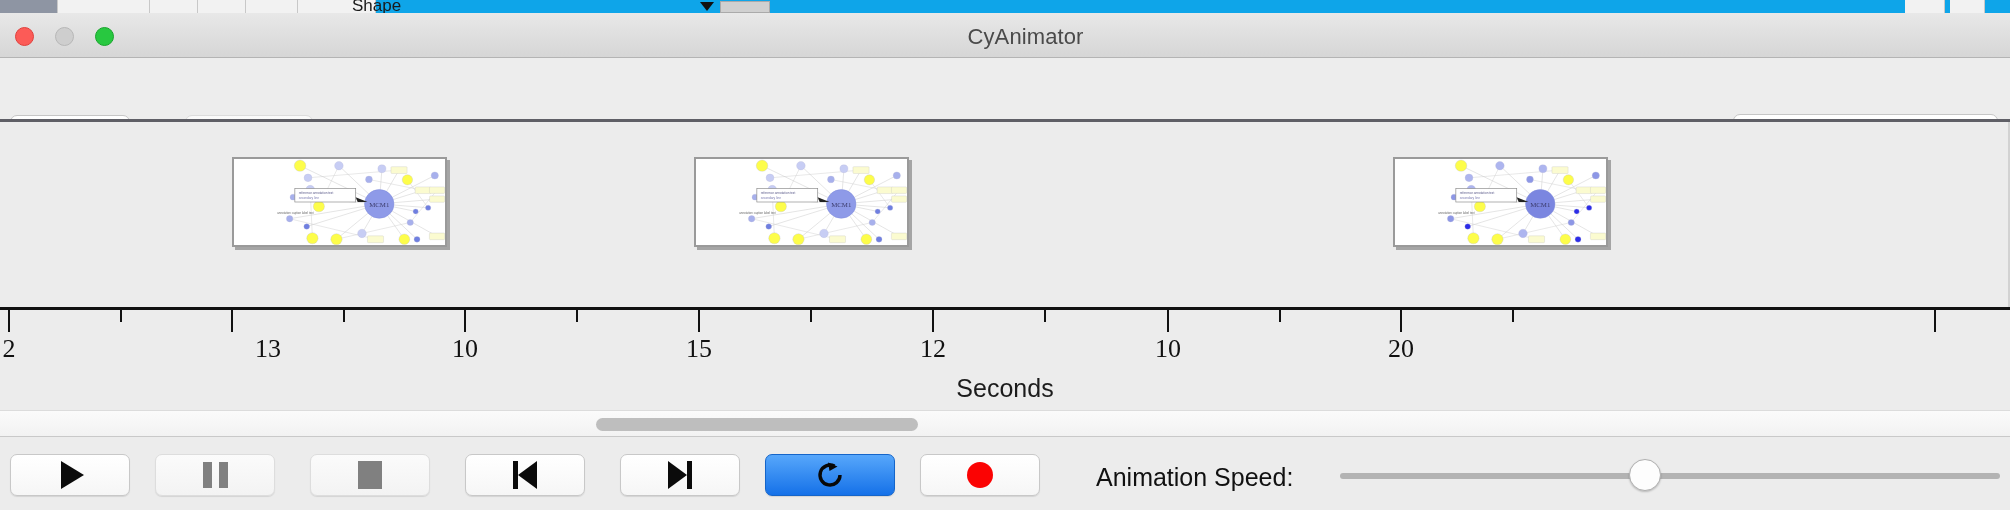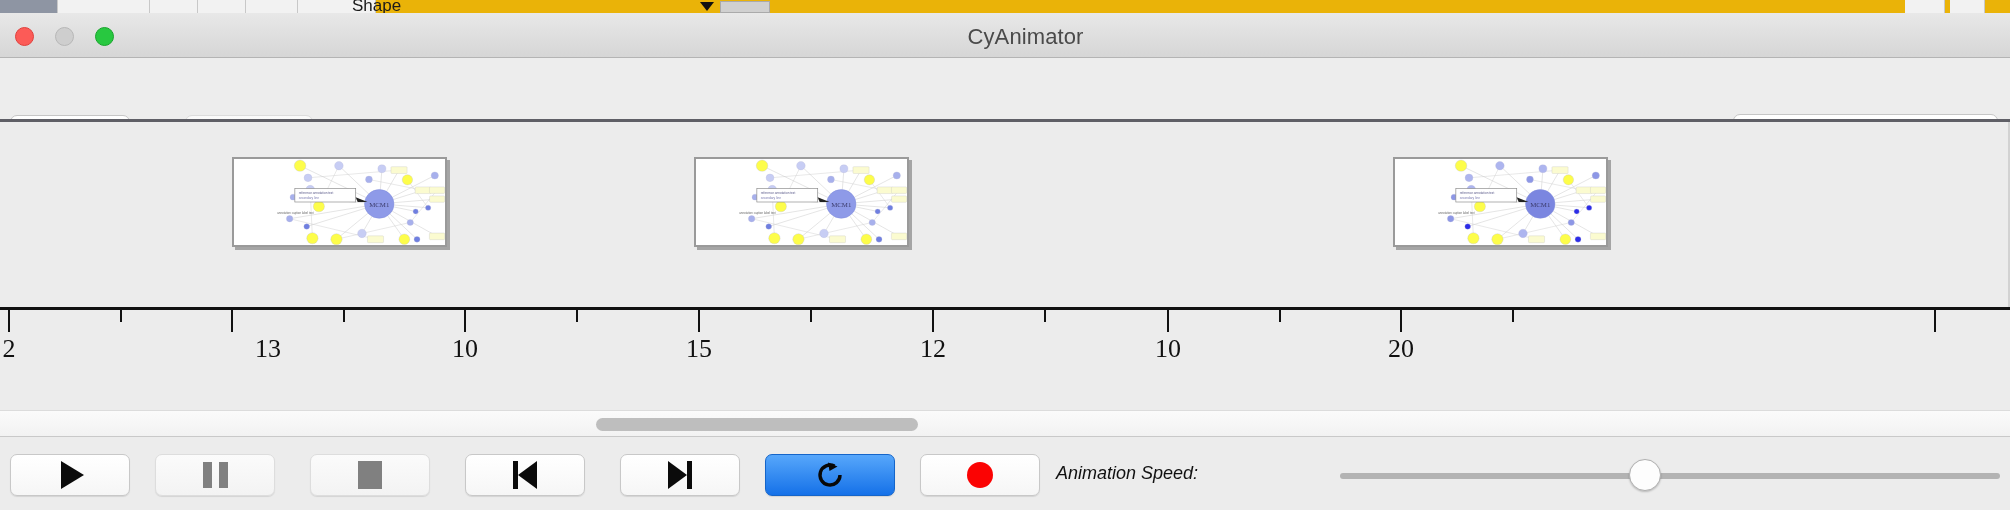--- a/index.html
+++ b/index.html
@@ -17,21 +17,21 @@
     height: 510px;
     background: #ececec;
   }
 
   
   .bg-window {
     position: absolute;
     left: 0; top: 0;
     width: 2010px;
     height: 16px;
-    background: #eab308;
+    background: #0ea5e9;
     border-bottom: 1px solid #b9b9b9;
     overflow: hidden;
   }
   .bg-tab {
     position: absolute;
     top: 0;
     height: 13px;
     background: #f2f2f2;
     border-right: 1px solid #c8c8c8;
   }
@@ -279,25 +279,24 @@
     width: 0; height: 0;
     border-top: 14px solid transparent;
     border-bottom: 14px solid transparent;
     border-left: 19px solid #0b0b0b;
   }
   .glyph-loop { width: 30px; height: 30px; }
   .glyph-record { width: 26px; height: 26px; border-radius: 50%; background: #fb0303; }
 
   .speed-label {
     position: absolute;
-    left: 1056px; top: 26px;
-    font-size: 18px;
+    left: 1096px; top: 26px;
+    font-size: 25px;
     color: #111;
     white-space: nowrap;
-    font-style: italic;
   }
   .slider {
     position: absolute;
     left: 1340px; top: 36px;
     width: 660px; height: 6px;
     background: #b3b3b3;
     border-radius: 3px;
     cursor: pointer;
   }
   .slider-knob {
@@ -351,20 +350,21 @@
       </svg>
     </div>
     <div class="btn" id="clear-all-btn">Clear All Frames</div>
   </div>
   <div class="toolbar-sep"></div>
 
   <div class="timeline-panel">
     <div class="timeline-inner" id="timeline-inner">
       <div class="right-edge-line"></div>
       <div class="axis-line"></div>
+      <div class="axis-title">Seconds</div>
     <div class="tick major" style="left: 8px;"></div>
         <div class="tick-label" style="left: 9px;">2</div>
         <div class="tick minor" style="left: 120px;"></div>
         <div class="tick major" style="left: 231px;"></div>
         <div class="tick-label" style="left: 232px; margin-left: 36px;">13</div>
         <div class="tick minor" style="left: 343px;"></div>
         <div class="tick major" style="left: 464px;"></div>
         <div class="tick-label" style="left: 465px;">10</div>
         <div class="tick minor" style="left: 576px;"></div>
         <div class="tick major" style="left: 698px;"></div>

